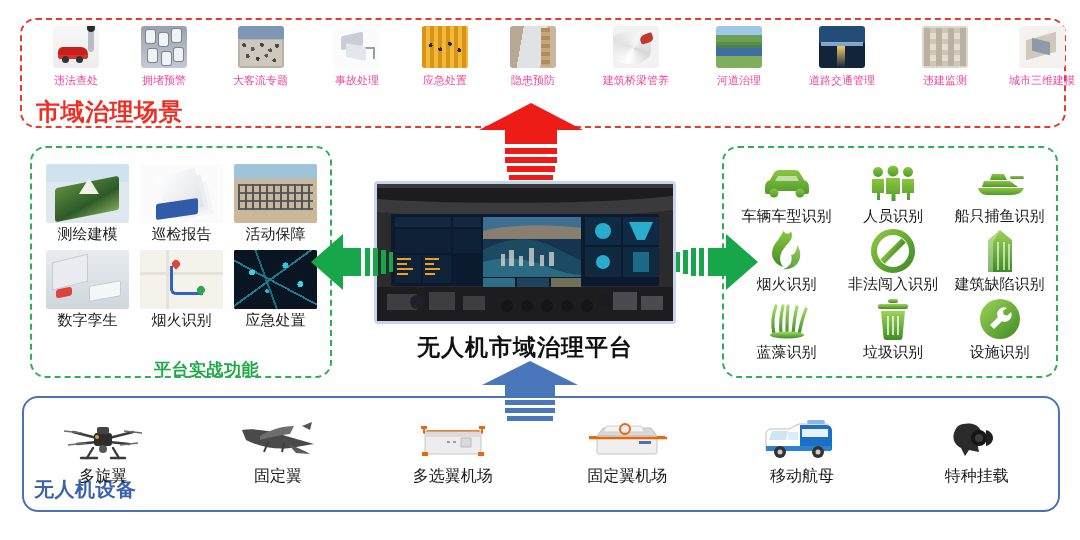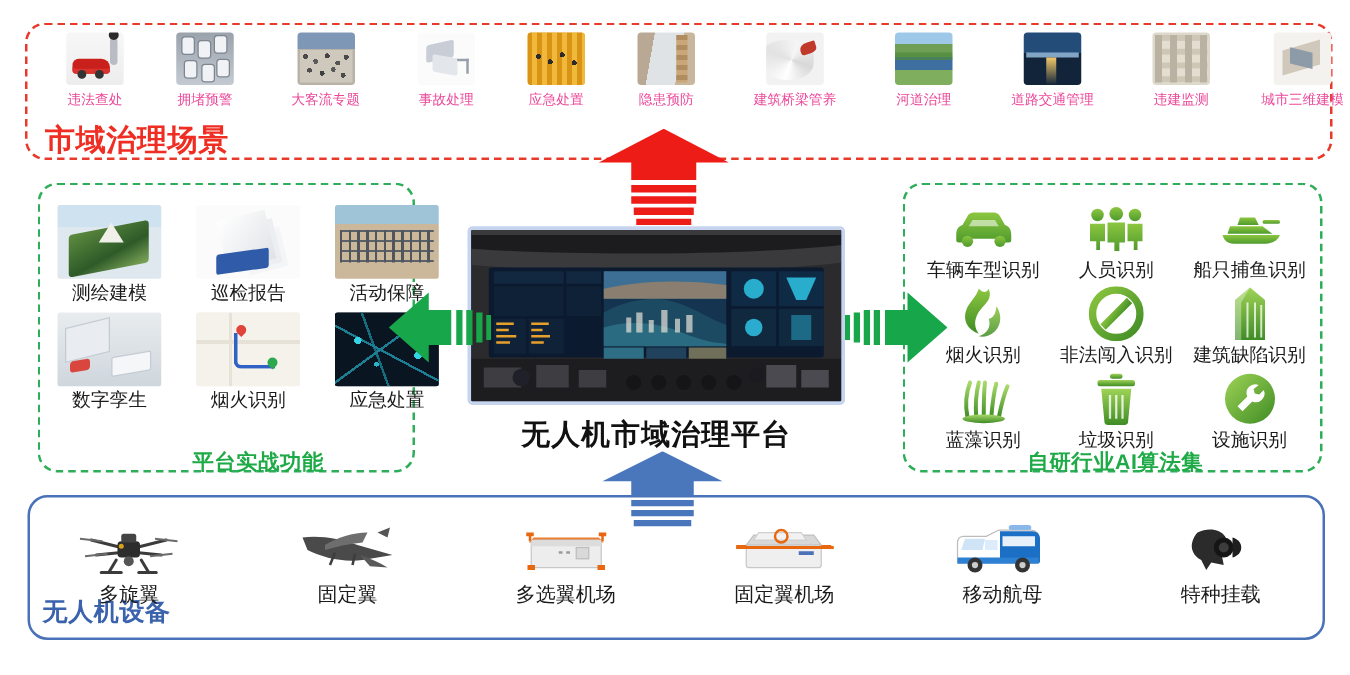--- a/index.html
+++ b/index.html
@@ -129,21 +129,21 @@
       #e4ded0;}
 
   .t-3d{background:#f4f2ee;}
   .t-3d::before{content:"";position:absolute;left:7px;top:10px;width:30px;height:20px;
     background:#cfc8bb;transform:skewY(-16deg);}
   .t-3d::after{content:"";position:absolute;left:13px;top:14px;width:18px;height:13px;
     background:#8d9aa8;transform:skewY(14deg);}
 
   
   .fn-grid{position:absolute;left:46px;top:164px;width:278px;}
-  .fn-row{display:flex;gap:28px;margin-bottom:6px;}
+  .fn-row{display:flex;gap:11px;margin-bottom:6px;}
   .fn-item{display:flex;flex-direction:column;align-items:center;width:83px;}
   .fn-thumb{width:83px;height:59px;border-radius:2px;position:relative;overflow:hidden;background:#e6e6e6;}
   .fn-cap{margin-top:2px;font-size:15px;color:#1b1b1b;white-space:nowrap;}
 
   .f-survey{background:linear-gradient(#cfe2f0 0 30%,#dfe8ee 30% 100%);}
   .f-survey::before{content:"";position:absolute;left:9px;top:18px;width:64px;height:34px;
     background:linear-gradient(160deg,#5d8c3f,#2e5a28 60%,#7fa85a);transform:skewY(-11deg);border-radius:3px;}
   .f-survey::after{content:"";position:absolute;left:33px;top:14px;width:0;height:0;
     border-left:10px solid transparent;border-right:10px solid transparent;border-bottom:16px solid #f0efe8;}
 
@@ -320,21 +320,20 @@
         <div class="fn-cap">烟火识别</div>
       </div>
       <div class="fn-item">
         <div class="fn-thumb f-eme"></div>
         <div class="fn-cap">应急处置</div>
       </div>
     </div>
   </div>
 
   <div class="panel green" style="left:722px;top:146px;width:336px;height:232px;"></div>
-  <div class="panel-label label-green" style="left:822px;top:358px;">自研行业AI算法集</div>
 
   <div class="ai-grid">
     <div class="ai-row">
       <div class="ai-item">
         <div class="ai-ico">
           <svg width="52" height="34" viewBox="0 0 52 34">
               <defs>
                 <linearGradient id="gC" x1="0" y1="0" x2="0" y2="1">
                   <stop offset="0" stop-color="#8cc63f"></stop>
                   <stop offset="1" stop-color="#4f9b2e"></stop>

